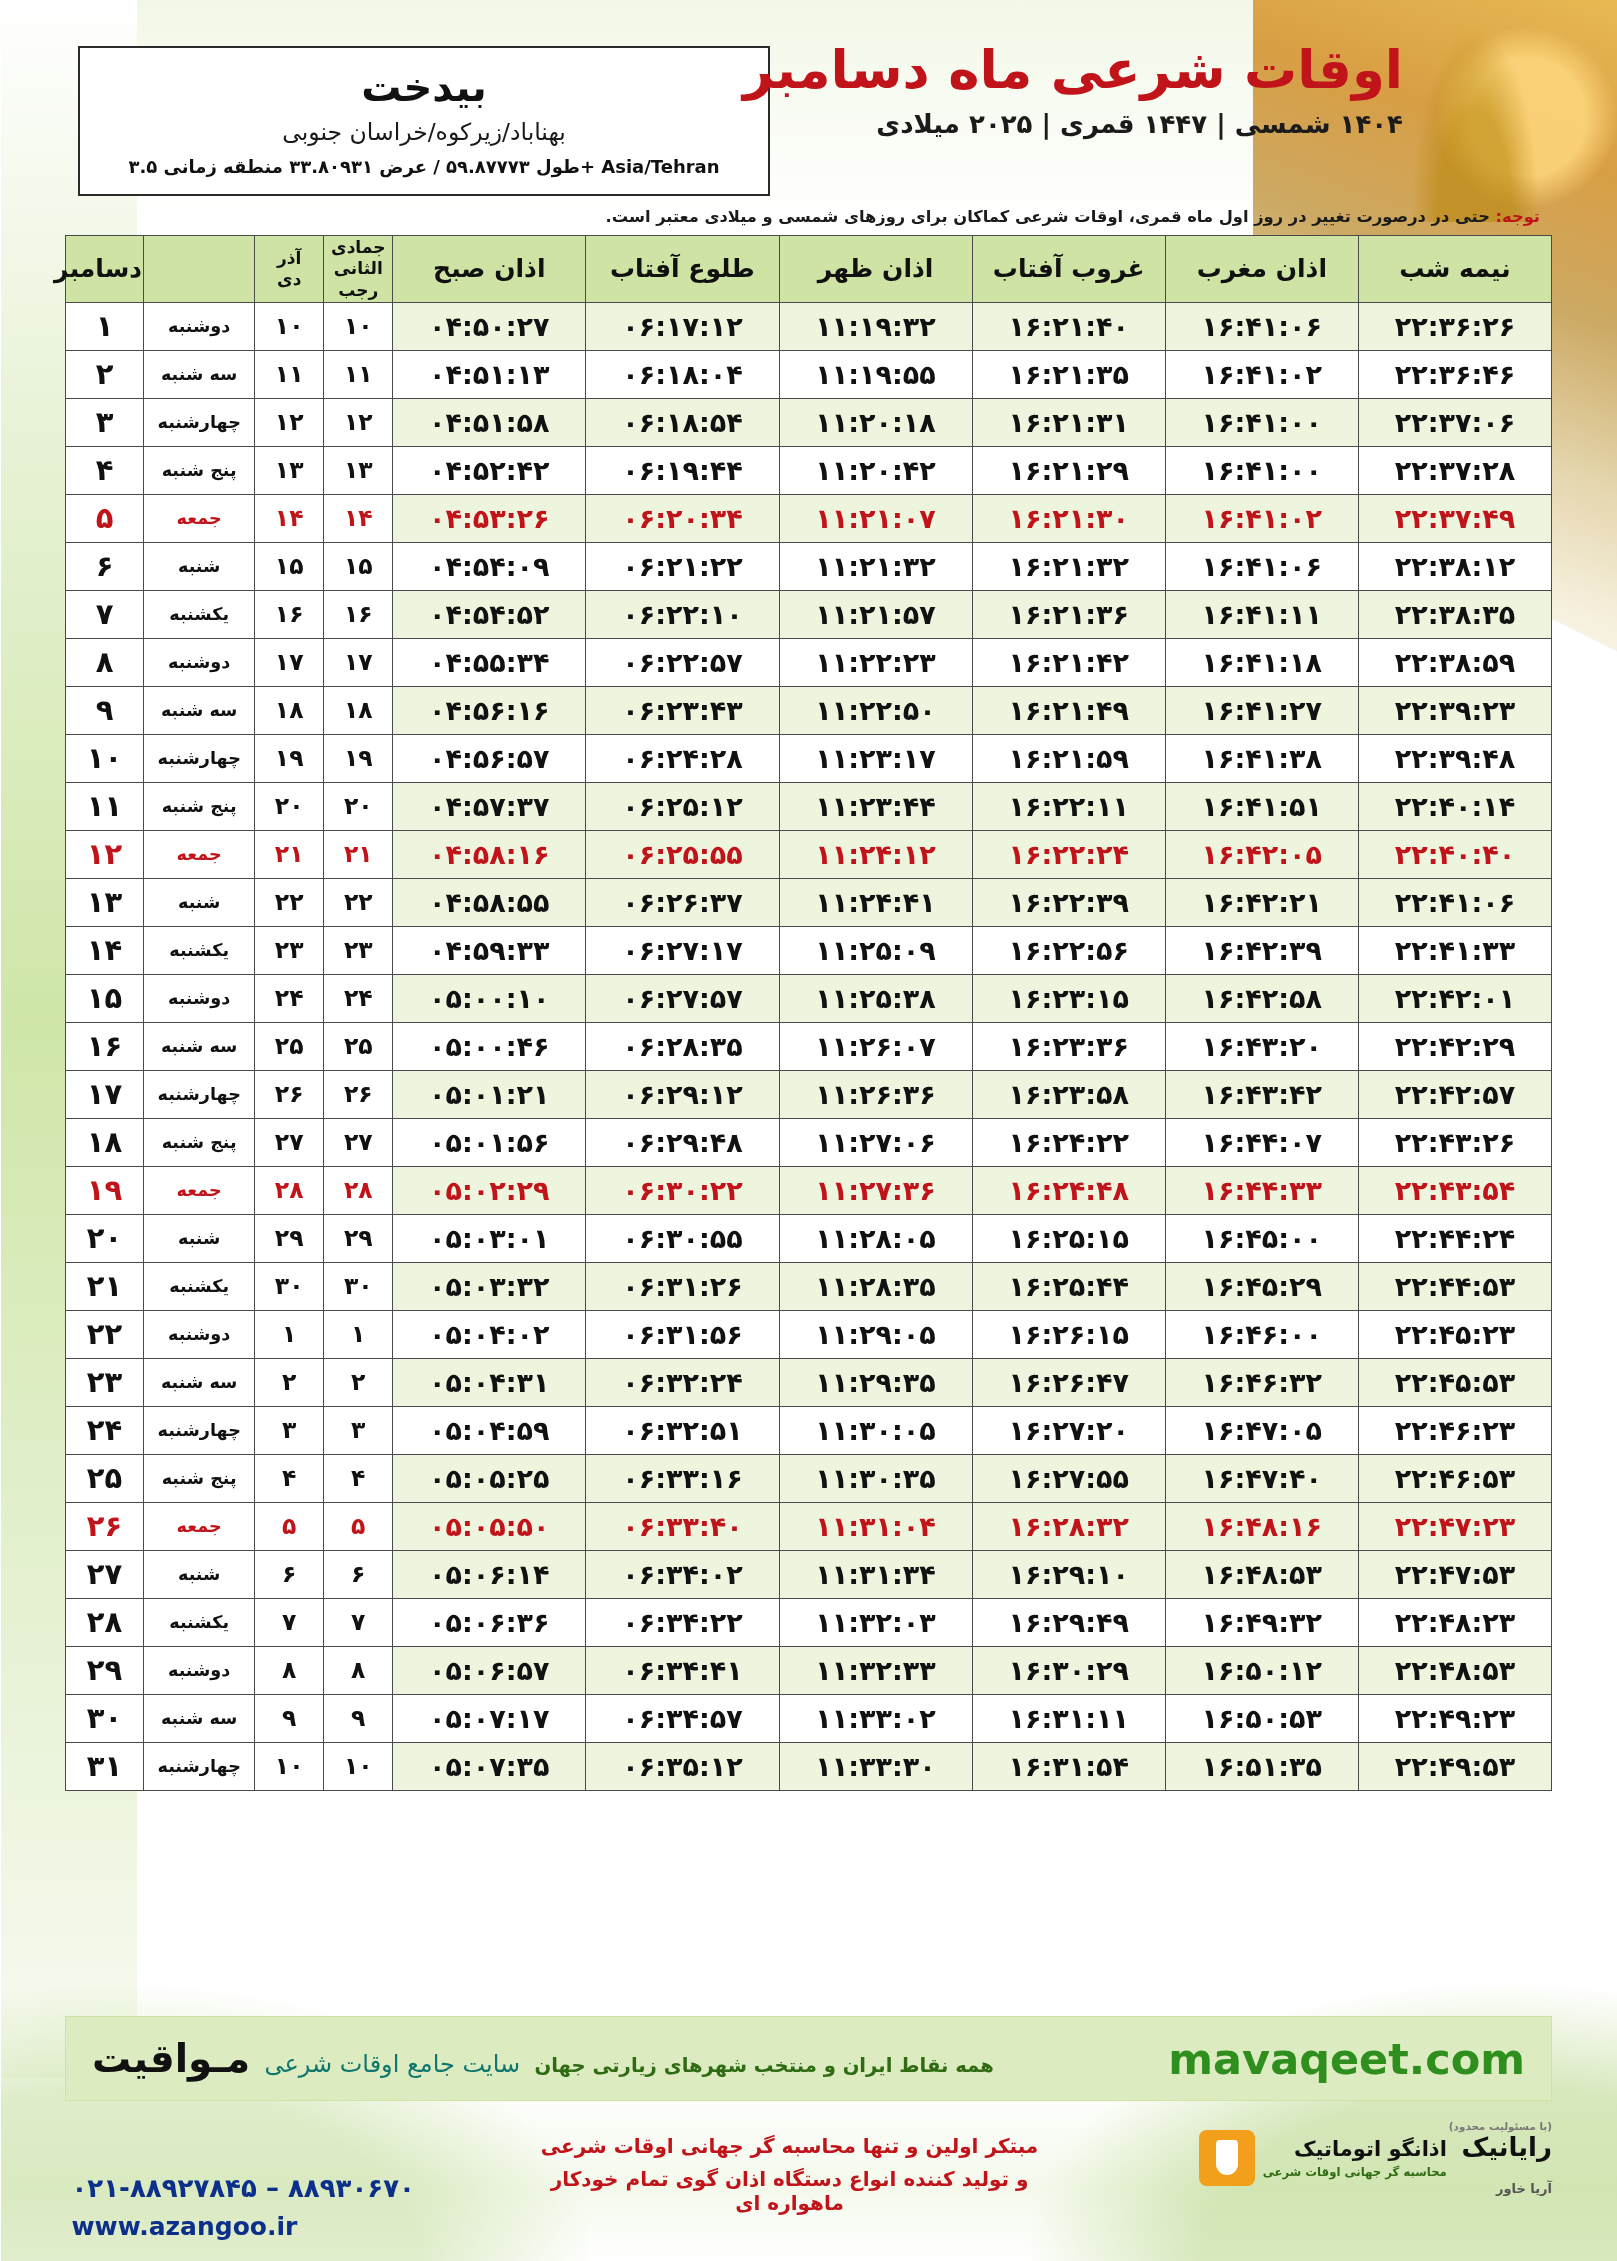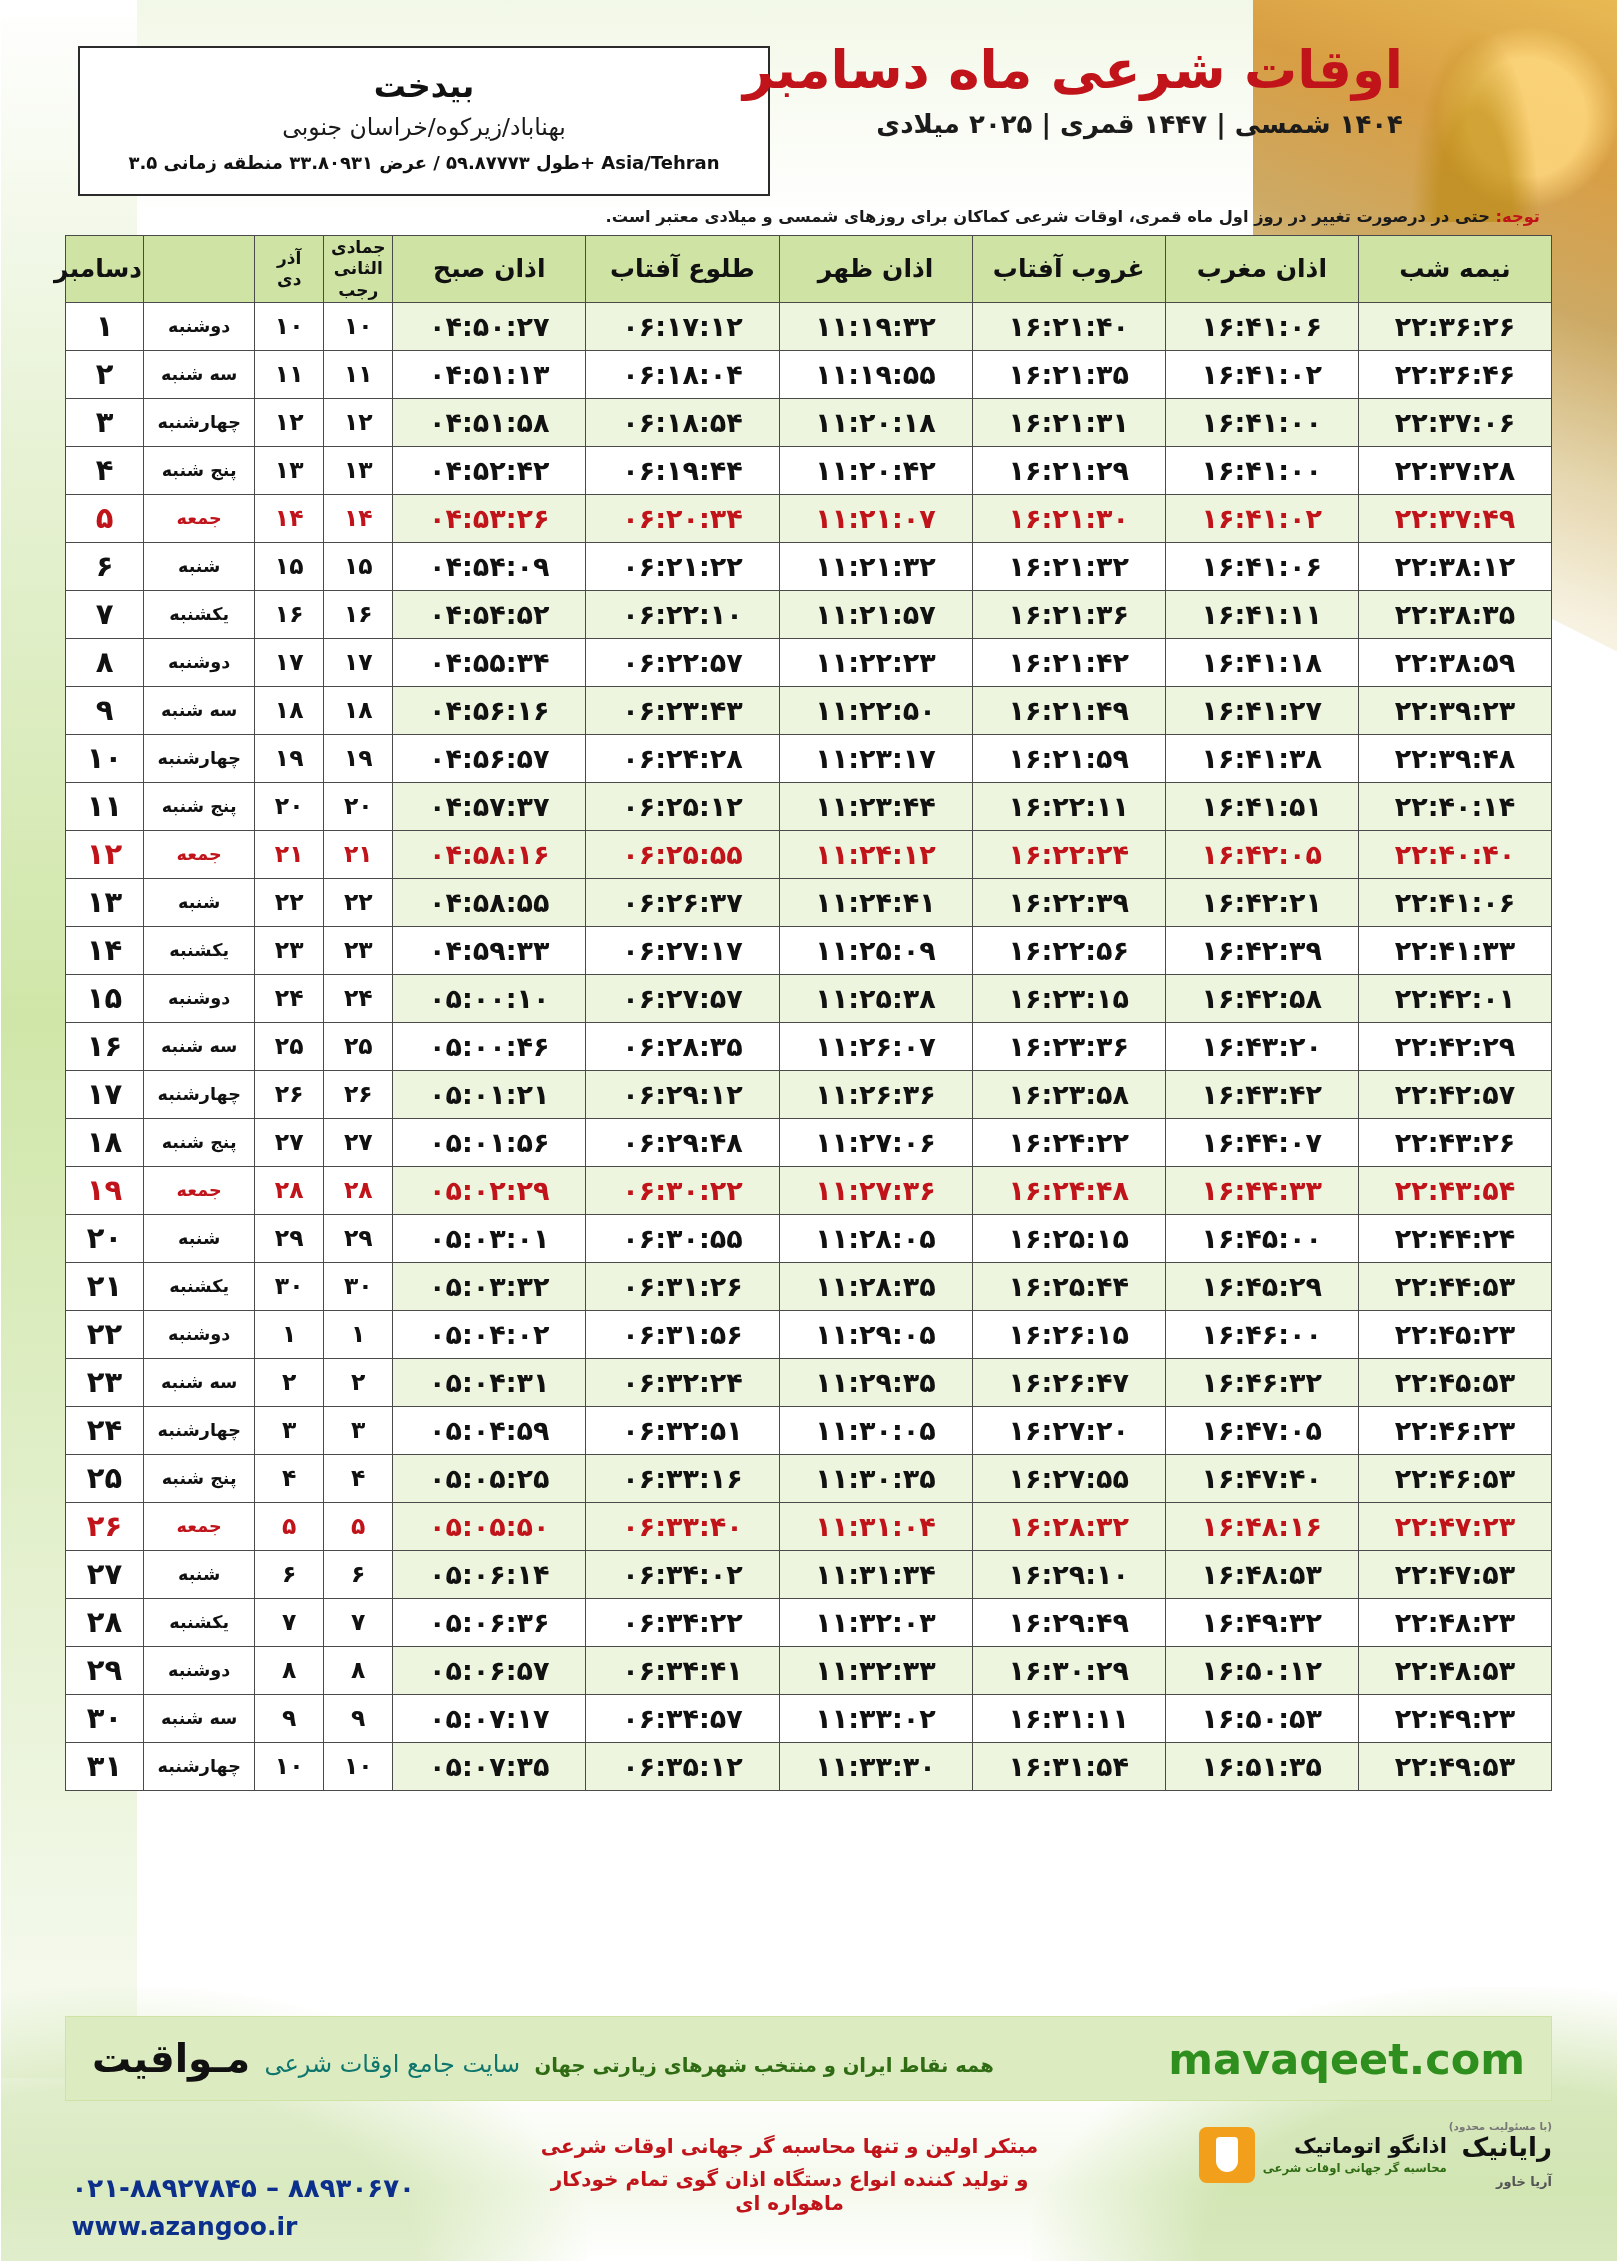--- a/index.html
+++ b/index.html
@@ -60,21 +60,21 @@
 
   
   .header { position: absolute; top: 46px; left: 0; width: 1618px; height: 196px; }
 
   .city-box {
     position: absolute; top: 0; left: 78px; width: 692px; height: 150px;
     border: 2px solid #2b2b2b; background: #ffffff;
     display: flex; flex-direction: column; align-items: center; justify-content: center;
     padding: 6.5px 13px;
   }
-  .city-name { font-size: 32px; font-weight: bold; color: #111; line-height: 1.1; }
+  .city-name { font-size: 40px; font-weight: bold; color: #111; line-height: 1.1; }
   .city-sub { font-size: 23.5px; color: #1a1a1a; margin-top: 9px; }
   .city-geo { font-size: 18px; color: #111; margin-top: 10.4px; font-weight: bold; direction: ltr; }
 
   .title-block {
     position: absolute; top: -6.5px; right: 215px; width: 848px; text-align: right;
   }
   .main-title { font-size: 53px; font-weight: bold; color: #c0141a; line-height: 1.15; }
   .sub-title { font-size: 26px; font-weight: bold; color: #1b1b1b; margin-top: 5.2px; }
   .year-title { font-size: 26px; font-weight: bold; color: #1b1b1b; margin-top: 9px; }
 
@@ -144,21 +144,21 @@
   }
   .logo-azangoo .glyph::after {
     content: ""; position: absolute; left: 17px; top: 10.4px; width: 22px; height: 35px;
     background: #ffffff; border-radius: 3.9px 3.9px 11.7px 11.7px;
   }
   .logo-azangoo .txt { text-align: right; }
   .logo-azangoo .t1 { font-size: 21px; font-weight: bold; color: #111; }
   .logo-azangoo .t2 { font-size: 11.7px; font-weight: bold; color: #2f6b13; margin-top: 3.9px; }
   .logo-rayaneek { text-align: right; }
   .logo-rayaneek .r1 { font-size: 26px; font-weight: bold; color: #111; }
-  .logo-rayaneek .r2 { font-size: 13px; font-weight: bold; color: #555; margin-top: 12px; }
+  .logo-rayaneek .r2 { font-size: 13px; font-weight: bold; color: #555; margin-top: 19px; }
   .logo-rayaneek .r0 { font-size: 10.4px; font-weight: bold; color: #777; }
 </style>
 </head>
 <body>
 
 <div class="bg-top-strip"></div>
 <div class="bg-green-left"></div>
 <div class="bg-photo"></div>
 <div class="bg-photo-dome"></div>
 <div class="bg-bottom-green"></div>

